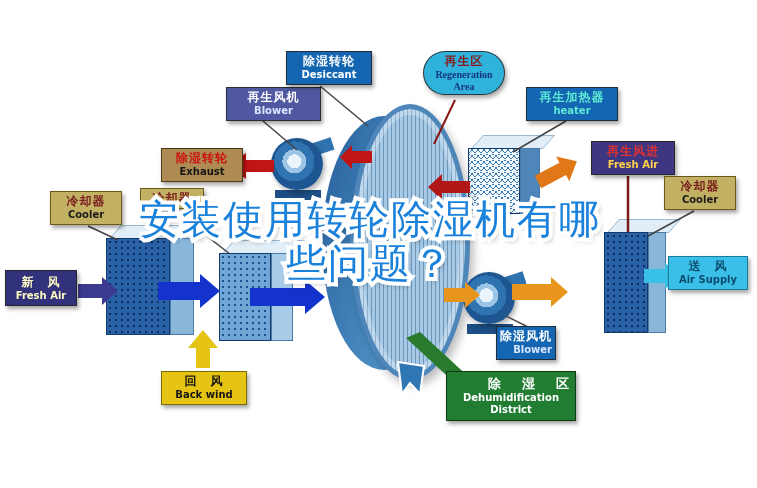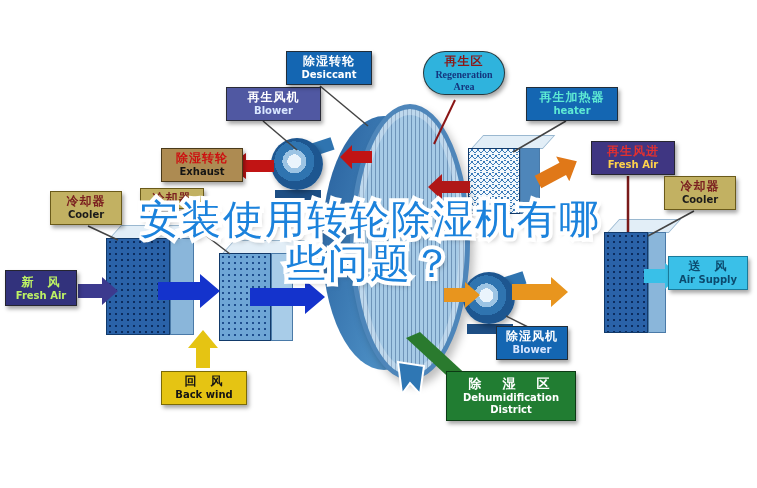--- a/index.html
+++ b/index.html
@@ -65,29 +65,29 @@
   .l-exhaust .zh{color:#cc1111}.l-exhaust .en{color:#141414}
   .l-regen-fresh{left:591px;top:141px;width:84px;background:#3f3682;}
   .l-regen-fresh .zh{color:#e23030}.l-regen-fresh .en{color:#ffd24a}
   .l-cooler-left{left:50px;top:191px;width:72px;background:#c2b162;border-color:#6a5a1a;}
   .l-cooler-left .zh{color:#7b2020}.l-cooler-left .en{color:#1a1a1a}
   .l-cooler-mid{left:140px;top:188px;width:64px;background:#c2b162;border-color:#6a5a1a;}
   .l-cooler-mid .zh{color:#7b2020}
   .l-cooler-right{left:664px;top:176px;width:72px;background:#c2b162;border-color:#6a5a1a;}
   .l-cooler-right .zh{color:#7b2020}.l-cooler-right .en{color:#1a1a1a}
   .l-fresh-air{left:5px;top:270px;width:72px;background:#32327c;padding-top:4px;}
-  .l-fresh-air .zh,.l-fresh-air .en{color:#bef264}
+  .l-fresh-air .zh,.l-fresh-air .en{color:#fef9c3}
   .l-back-wind{left:161px;top:371px;width:86px;background:#e5c413;border-color:#7a6a08;}
   .l-back-wind .zh,.l-back-wind .en{color:#141414}
   .l-air-supply{left:668px;top:256px;width:80px;background:#3ac0e8;border-color:#1a7a9a;}
   .l-air-supply .zh,.l-air-supply .en{color:#0c4a6e}
-  .l-dehumid-blower{left:496px;top:326px;width:72px;background:#1466b2;}
+  .l-dehumid-blower{left:496px;top:326px;width:60px;background:#1466b2;text-align:right;}
   .l-dehumid-blower .zh{color:#fff}.l-dehumid-blower .en{color:#d8e6ff}
   .l-dehumid-district{left:446px;top:371px;width:130px;background:#217d32;border-color:#0c3a14;padding:4px 2px;}
-  .l-dehumid-district .zh{color:#fff;letter-spacing:4px;font-size:13px;}
+  .l-dehumid-district .zh{color:#fff;letter-spacing:4px;font-size:13px;text-align:right;}
   .l-dehumid-district .en{color:#fff;line-height:1.2;}
 
   
   .title{position:absolute;left:20px;top:197px;width:700px;text-align:center;z-index:50;
          font-weight:normal;font-size:40px;line-height:44px;letter-spacing:2px;}
   .t-line{position:relative;height:44px;}
   .t-line span{position:absolute;left:0;right:0;top:0;}
   .t-outline{color:#1b82dc;-webkit-text-stroke:8px #ffffff;text-shadow:3px 4px 5px rgba(0,0,0,.35);}
   .t-fill{color:#1b82dc;}
 </style>

